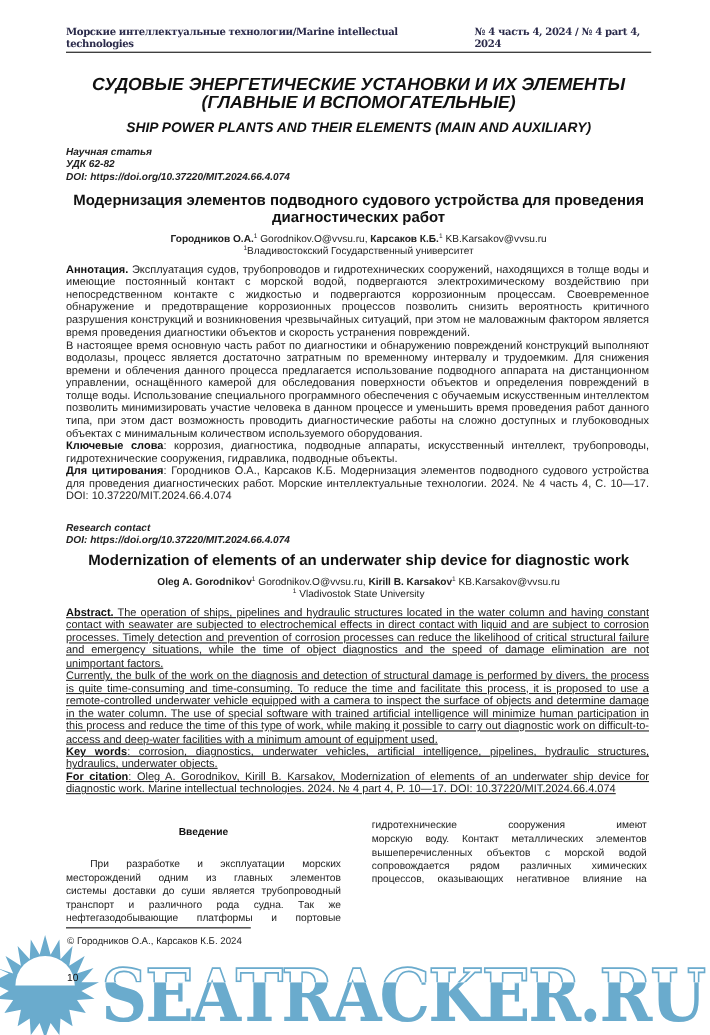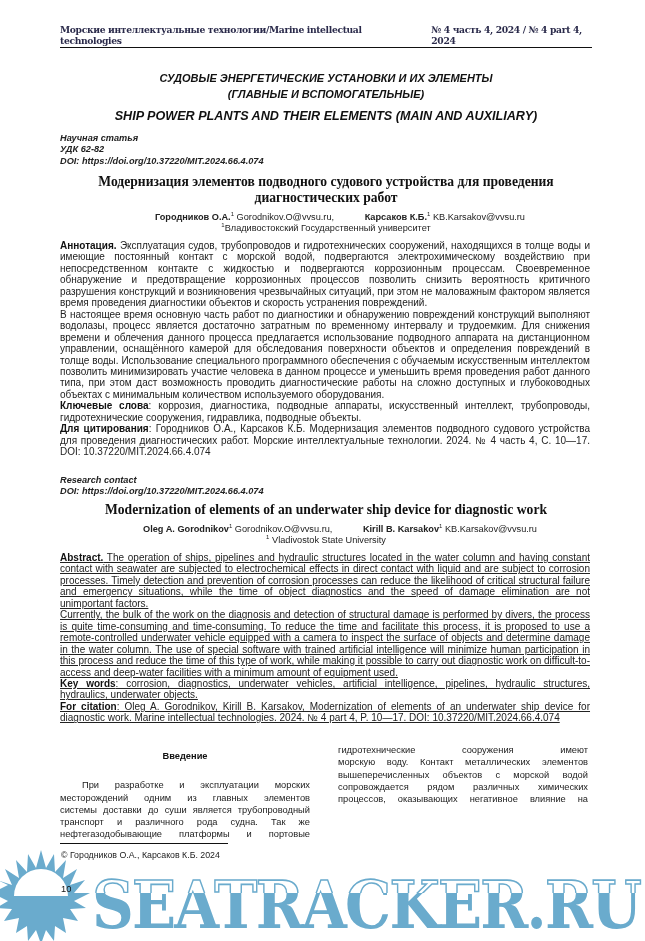--- a/index.html
+++ b/index.html
@@ -8,36 +8,36 @@
     font-family: "Liberation Sans", sans-serif; color: #1a1a1a;
   }
   .running-head {
     position: absolute; left: 60px; top: 31px; width: 532px; height: 15px;
     border-bottom: 1px solid #111; display: flex; justify-content: space-between; align-items: flex-end;
     font-family: "DejaVu Serif", serif; font-size: 9.2px; font-weight: bold; color: #2a2a4a;
     letter-spacing: -0.35px; padding-bottom: 1px; gap: 40px;
   }
   .section-ru {
     position: absolute; left: 60px; width: 532px; top: 70px; text-align: center;
-    font-style: italic; font-weight: bold; font-size: 11px; line-height: 16px; color: #111;
+    font-style: italic; font-weight: bold; font-size: 16px; line-height: 16px; color: #111;
   }
   .section-en {
     position: absolute; left: 60px; width: 532px; top: 109px; text-align: center;
     font-style: italic; font-weight: bold; font-size: 12.6px; color: #111;
   }
   .meta {
     position: absolute; left: 60px; font-style: italic; font-weight: bold; font-size: 9.2px; line-height: 11.3px; color: #222;
   }
   .title {
-    position: absolute; left: 60px; width: 532px; text-align: center; font-weight: bold; font-size: 13.6px; line-height: 16px; color: #111; font-family: Liberation Serif, serif;
+    position: absolute; left: 60px; width: 532px; text-align: center; font-weight: bold; font-size: 13.6px; line-height: 16px; color: #111;
   }
   .authors {
     position: absolute; left: 60px; width: 532px; text-align: center; font-size: 9.2px; line-height: 11px; color: #222;
   }
-  .authors b { font-weight: bold; margin-left: 28px; }
+  .authors b { font-weight: bold; }
   .authors sup { font-size: 6px; vertical-align: super; line-height: 0; }
   .block {
     position: absolute; left: 60px; width: 530px; font-size: 10px; line-height: 11.45px; text-align: justify; color: #222;
   }
   .block p { margin: 0; }
   .block b { font-weight: bold; color: #111; }
   .col {
     position: absolute; width: 250px; font-size: 9.3px; line-height: 12.3px; text-align: justify; color: #222;
   }
   .col p { margin: 0; text-align-last: justify; }

